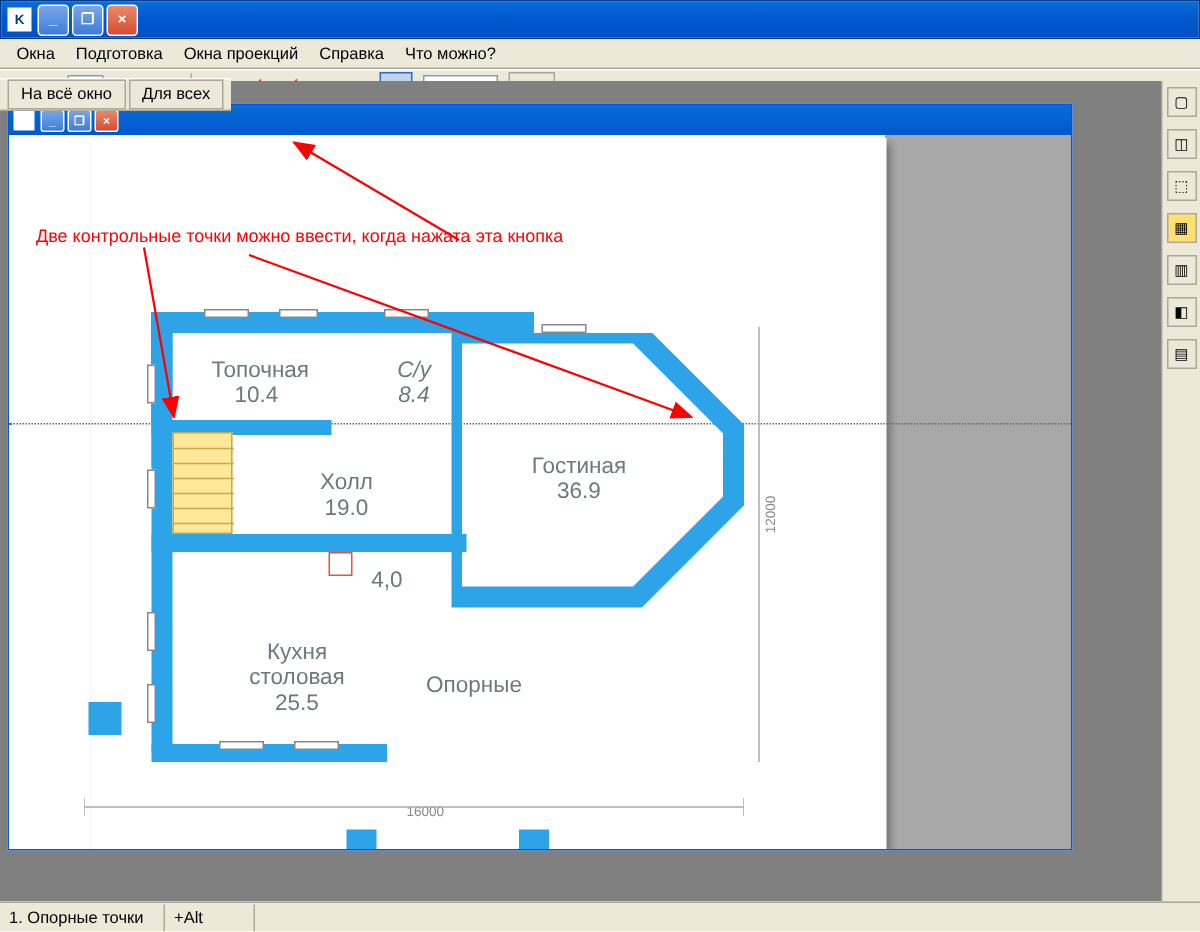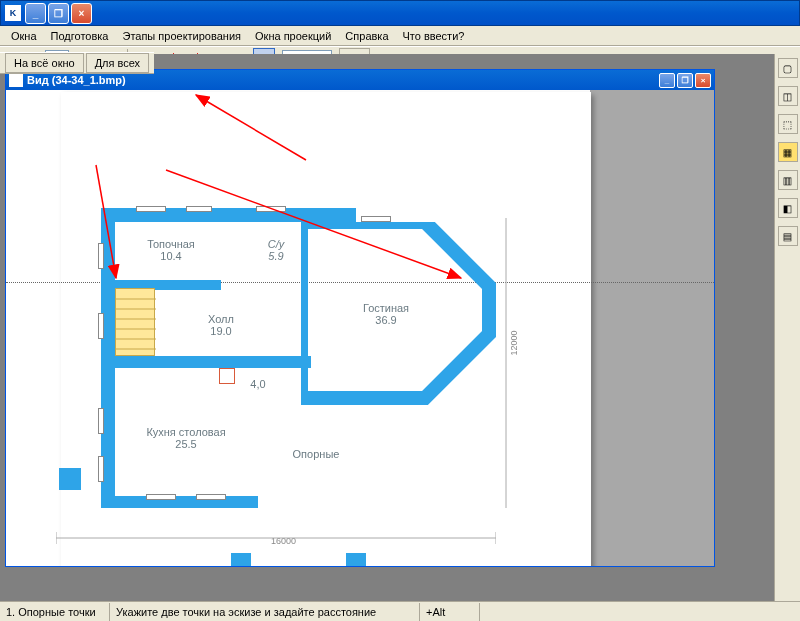--- a/index.html
+++ b/index.html
@@ -49,21 +49,21 @@
   
   .annot { position: absolute; left: 18px; top: 60px; color: #ff0000; font-size: 12px; z-index: 20; font-family: Arial; }
   
   
   .statusbar { position: absolute; bottom: 0; left: 0; right: 0; height: 20px; background: #ece9d8; border-top: 1px solid #aca899; display: flex; align-items: center; font-size: 11px; }
   .statuscell { padding: 0 6px; border-right: 1px solid #aca899; height: 18px; display: flex; align-items: center; }
   
   
   .plan { position: absolute; left: 95px; top: 118px; width: 400px; height: 320px; }
   .wall { position: absolute; background: #2ea4e8; }
-  .label { position: absolute; font-size: 11px; color: #6a7a82; text-align: center; }
+  .label { position: absolute; font-size: 15px; color: #6a7a82; text-align: center; }
   .dimtext { position: absolute; font-size: 9px; color: #888; }
   .opening { position: absolute; background: #fff; border: 1px solid #888; }
   .sqblue { position: absolute; background: #2ea4e8; }
   .stairs { position: absolute; background: #ffe89a; border: 1px solid #c8a84a; }
   
   
   .ic { width: 16px; height: 16px; }
   
   .dotted-h { position: absolute; border-top: 1px dotted #666; height: 0; }
 </style>
@@ -75,24 +75,23 @@
   <div class="winctl">
     <div class="winbtn">_</div>
     <div class="winbtn">❐</div>
     <div class="winbtn close">×</div>
   </div>
 </div>
 
 <div class="menubar">
   <span class="menuitem">Окна</span>
   <span class="menuitem">Подготовка</span>
-  <span class="menuitem">Этапы проектирования</span>
   <span class="menuitem">Окна проекций</span>
   <span class="menuitem">Справка</span>
-  <span class="menuitem">Что ввести?</span>
+  <span class="menuitem">Что можно?</span>
 </div>
 
 <div class="toolbar">
   <span class="toolbar-label">Масшт.</span>
   <input class="toolbar-input" value="2" style="">
   <span style="width:6px"></span>
   <button class="toolbtn">
       <span>🔍</span>
     </button>
   <button class="toolbtn">
@@ -142,31 +141,31 @@
 <div class="workspace">
 
   <div style="position:absolute;left:0;top:-2px;height:22px;background:#ece9d8;display:flex;align-items:center;padding:0 4px;border-top:1px solid #fff;border-bottom:1px solid #aca899;z-index:5;">
     <button class="toolbtn text" style="height:20px;">На всё окно</button>
     <button class="toolbtn text" style="height:20px;">Для всех</button>
   </div>
 
   <div class="innerwin">
     <div class="ititle">
       <span class="ititle-icon"></span>
-      <span class="ititle-text">Вид (34-34_1.bmp)</span>
       <div class="iwinctl">
         <div class="iwinbtn">_</div>
         <div class="iwinbtn">❐</div>
         <div class="iwinbtn close">×</div>
       </div>
     </div>
     <div class="canvas">
       <div class="graybg"></div>
       <div class="sheet"></div>
 
+      <div class="annot">Две контрольные точки можно ввести, когда нажата эта кнопка</div>
 
       <svg style="position:absolute;left:0;top:0;width:710px;height:478px;pointer-events:none;z-index:19;">
         <defs>
           <marker id="ah" markerWidth="10" markerHeight="8" refX="9" refY="4" orient="auto">
             <polygon points="0,0 10,4 0,8" fill="#ff0000"></polygon>
           </marker>
         </defs>
         <line x1="300" y1="70" x2="190" y2="5" stroke="#ff0000" stroke-width="1.5" marker-end="url(#ah)"></line>
         <line x1="90" y1="75" x2="110" y2="188" stroke="#ff0000" stroke-width="1.5" marker-end="url(#ah)"></line>
         <line x1="160" y1="80" x2="455" y2="188" stroke="#ff0000" stroke-width="1.5" marker-end="url(#ah)"></line>
@@ -224,34 +223,34 @@
         <div class="opening" style="left:45px;top:286px;width:30px;height:6px;"></div>
         <div class="opening" style="left:95px;top:286px;width:30px;height:6px;"></div>
         <div class="opening" style="left:118px;top:160px;width:16px;height:16px;border-color:#d85a3a;"></div>
 
         <div class="label" style="left:40px;top:30px;width:60px;">
           <span>Топочная</span><br>
           <span>10.4</span>
         </div>
         <div class="label" style="left:155px;top:30px;width:40px;font-style:italic;">
           <span>С/у</span><br>
-          <span>5.9</span>
-        </div>
-        <div class="label" style="left:90px;top:105px;width:60px;">
+          <span>8.4</span>
+        </div>
+        <div class="label" style="left:100px;top:105px;width:60px;">
           <span>Холл</span><br>
           <span>19.0</span>
         </div>
         <div class="label" style="left:137px;top:170px;width:40px;">
           <span>4,0</span>
         </div>
         <div class="label" style="left:250px;top:94px;width:70px;">
           <span>Гостиная</span><br>
           <span>36.9</span>
         </div>
-        <div class="label" style="left:35px;top:218px;width:100px;">
+        <div class="label" style="left:47px;top:218px;width:100px;">
           <span>Кухня столовая</span><br>
           <span>25.5</span>
         </div>
         <div class="label" style="left:180px;top:240px;width:70px;">
           <span>Опорные</span>
         </div>
 
         <div class="dimtext" style="left:170px;top:328px;">16000</div>
         <div class="dimtext" style="left:400px;top:130px;transform:rotate(-90deg);">12000</div>
         <svg style="position:absolute;left:-45px;top:320px;width:440px;height:20px;">
@@ -272,16 +271,15 @@
   <div class="dockbtn">◫</div>
   <div class="dockbtn">⬚</div>
   <div class="dockbtn y">▦</div>
   <div class="dockbtn">▥</div>
   <div class="dockbtn">◧</div>
   <div class="dockbtn">▤</div>
 </div>
 
 <div class="statusbar">
   <div class="statuscell" style="width:110px;">1. Опорные точки</div>
-  <div class="statuscell" style="flex:0 0 310px;">Укажите две точки на эскизе и задайте расстояние</div>
   <div class="statuscell" style="width:60px;">+Alt</div>
   <div class="statuscell" style="flex:1;border-right:none;"></div>
 </div>
 
 </body></html>

